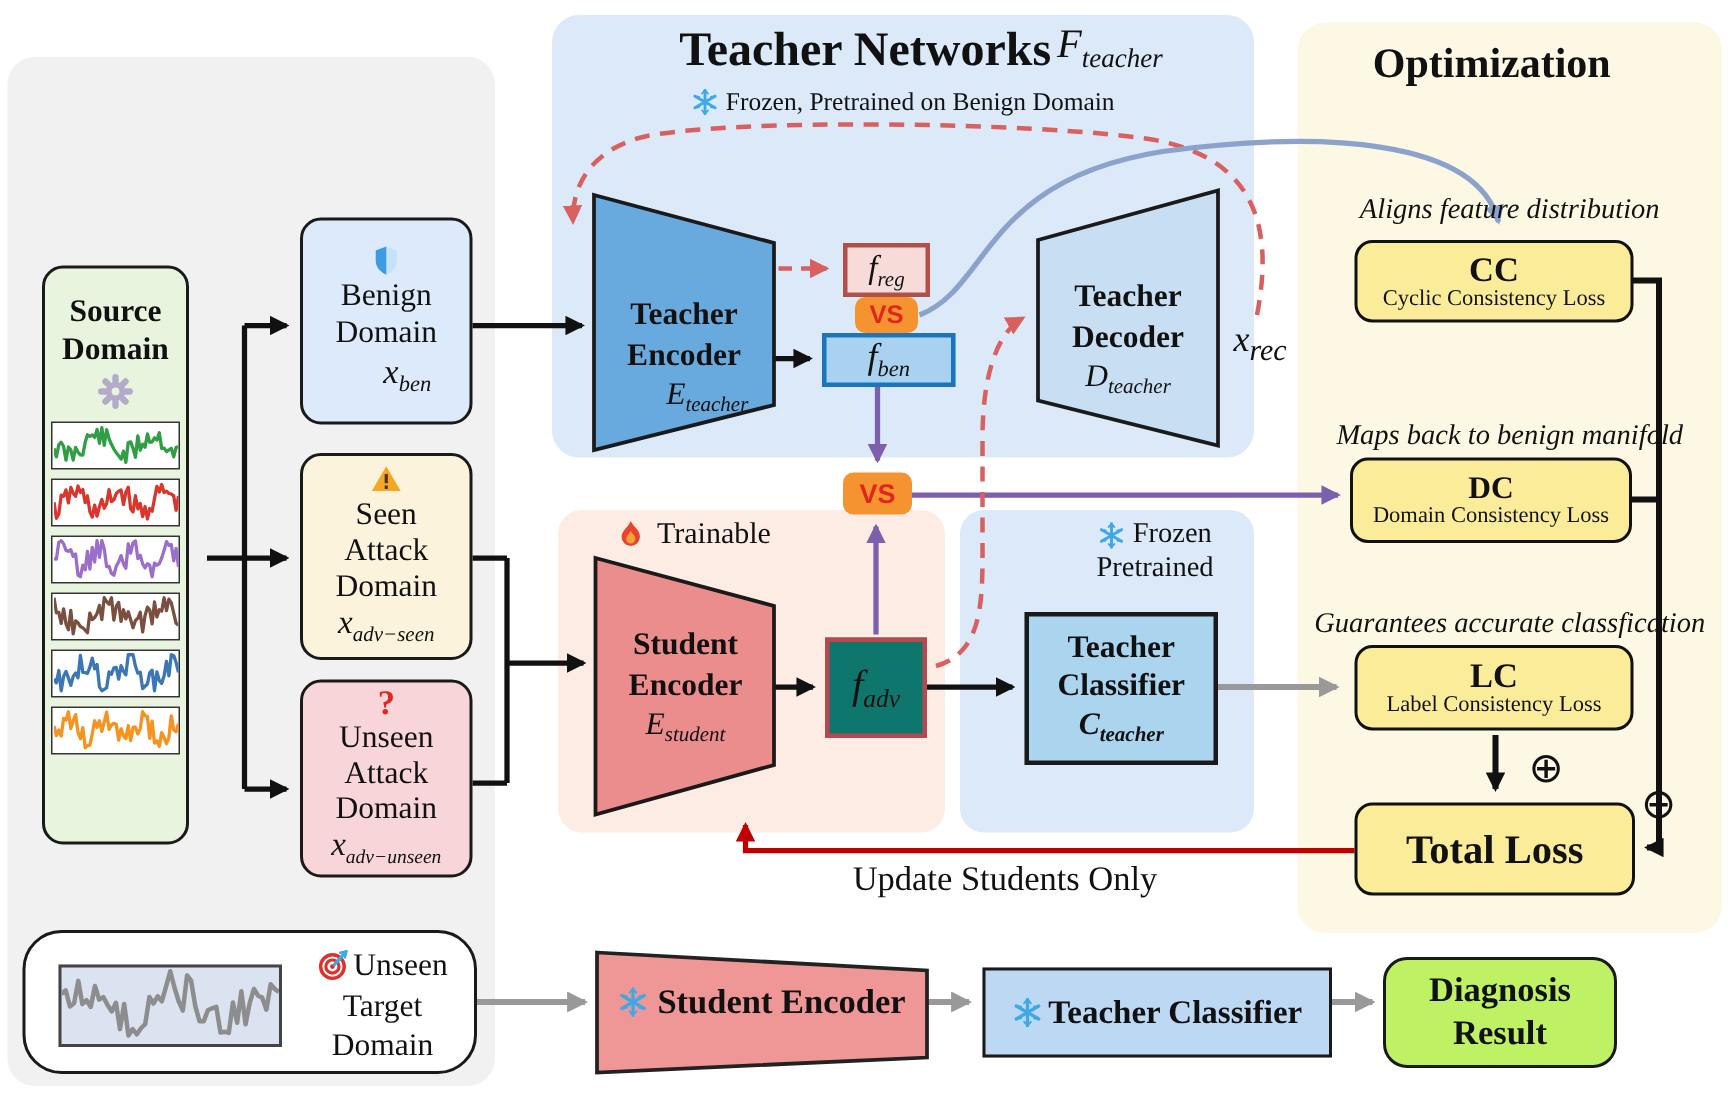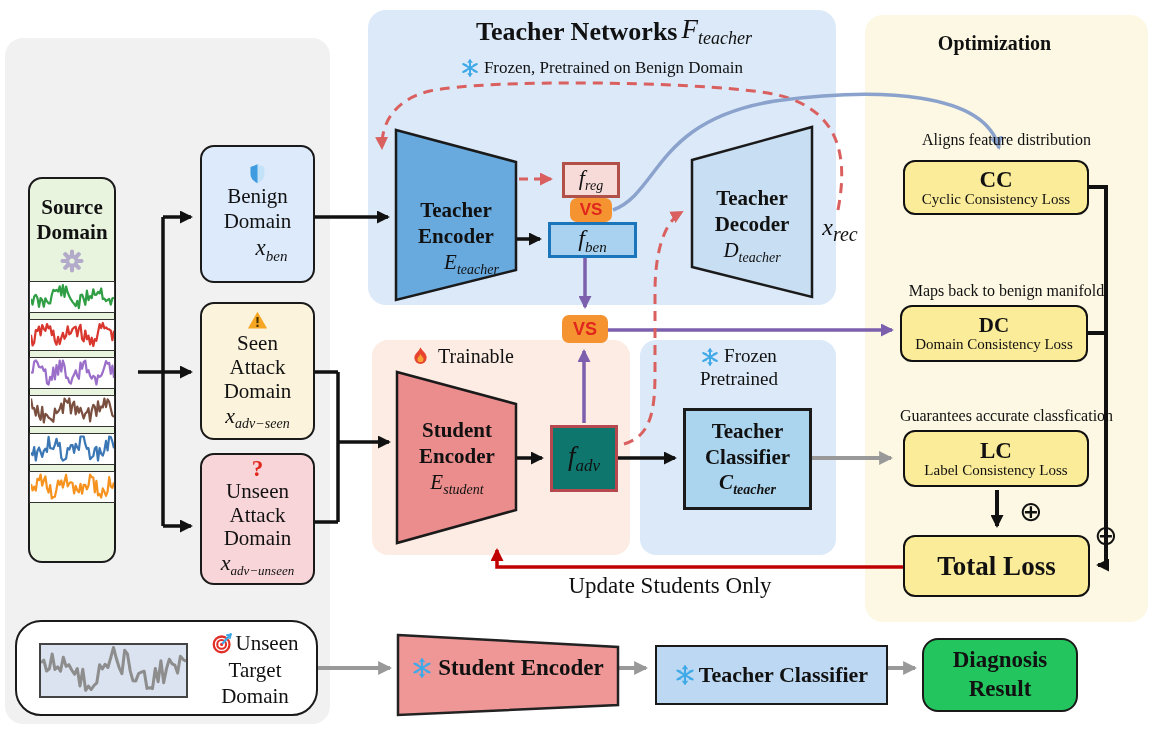--- a/index.html
+++ b/index.html
@@ -10,21 +10,21 @@
   .center{display:flex;flex-direction:column;align-items:center;justify-content:center;text-align:center;}
   .row{display:flex;flex-direction:row;align-items:center;justify-content:center;gap:6px;}
   .bold{font-weight:bold;}
   .math i{font-style:italic;font-family:"Liberation Serif",serif;}
   .math sub{font-style:italic;font-family:"Liberation Serif",serif;}
   .node{border:2.5px solid #1a1a1a;box-sizing:border-box;}
   .vsbadge{background:#f59331;border-radius:7px;color:#e0261d;
            font-family:"Liberation Sans",sans-serif;font-weight:bold;font-size:17px;
            display:flex;align-items:center;justify-content:center;}
   .lossbox{background:#fbec9a;border:2.5px solid #111;border-radius:12px;box-sizing:border-box;}
-  .note{font-size:16px;}
+  .note{font-size:19px;font-style:italic;}
   .strip-box{background:#fff;border:1.6px solid #333;width:86px;height:32px;box-sizing:border-box;margin:3px 0;}
   .plus{font-family:"DejaVu Sans",sans-serif;font-size:28px;line-height:1;}
   svg.icon{display:inline-block;vertical-align:middle;}
   .z1{z-index:1}.z2{z-index:2}.z3{z-index:3}.z4{z-index:4}
 </style>
 </head>
 <body>
 
 <div id="canvas">
 
@@ -129,21 +129,21 @@
   </svg>
 
   <svg class="abs z3" style="left:0;top:0;" width="1152" height="736" viewBox="0 0 1152 736">
     <polygon points="396,130 516,162 516,270 396,300" fill="#68a9de" stroke="#1a1a1a" stroke-width="2.5"></polygon>
     <polygon points="692,160 812,127 812,297 692,267" fill="#c8def2" stroke="#1a1a1a" stroke-width="2.5"></polygon>
     <polygon points="397,372 516,404 516,510 397,543" fill="#eb8d8d" stroke="#1a1a1a" stroke-width="2.5"></polygon>
     <polygon points="398,635 618,647 618,705 398,715" fill="#ef9797" stroke="#222" stroke-width="2.5"></polygon>
   </svg>
 
 
-  <div class="abs z4 node center" style="left:28px;top:177px;width:88px;height:386px;background:#e9f4df;border-radius:14px;justify-content:flex-start;padding-top:16px;">
+  <div class="abs z4 node center" style="left:28px;top:177px;width:98px;height:386px;background:#e9f4df;border-radius:14px;justify-content:flex-start;padding-top:16px;">
     <div class="bold" style="font-size:21px;line-height:1.2;">
       <div>Source</div>
       <div>Domain</div>
     </div>
     <svg class="icon" width="24" height="24" style="margin:4px 0 5px;">
         <use href="#sym-gear"></use>
       </svg>
     <div class="strip-box"><svg width="83" height="29">
           <polyline fill="none" stroke-width="2.2" stroke-linejoin="round" stroke="#2f9e44" points="0.0,16.9 1.6,22.6 3.2,14.5 4.8,12.8 6.4,15.7 8.0,24.8 9.6,16.0 11.2,17.9 12.8,24.7 14.4,16.3 16.0,19.4 17.6,21.3 19.2,21.4 20.8,12.8 22.3,7.8 23.9,9.0 25.5,7.9 27.1,9.6 28.7,4.3 30.3,13.5 31.9,3.1 33.5,14.9 35.1,4.5 36.7,10.5 38.3,14.2 39.9,17.4 41.5,19.8 43.1,21.9 44.7,24.1 46.3,18.8 47.9,26.2 49.5,13.0 51.1,12.6 52.7,16.9 54.3,22.8 55.9,8.6 57.5,18.1 59.1,14.1 60.7,16.2 62.3,7.3 63.8,12.8 65.4,12.7 67.0,9.9 68.6,11.4 70.2,6.5 71.8,17.0 73.4,16.7 75.0,19.1 76.6,17.9 78.2,16.9 79.8,22.6 81.4,16.3 83.0,15.9"></polyline>
         </svg></div>
@@ -185,21 +185,21 @@
 
   <div class="abs z4 node center" style="left:200px;top:453px;width:115px;height:132px;background:#f8d5d9;border-radius:14px;font-size:21px;line-height:1.12;">
     <span style="color:#e0261d;font-weight:bold;font-size:23px;line-height:0.9;">?</span>
     <div>Unseen</div>
     <div>Attack</div>
     <div>Domain</div>
     <span class="math" style="font-size:22px;"><i>x</i><sub style="font-size:13px;">adv−unseen</sub></span>
   </div>
 
   <div class="abs z4 row" style="left:368px;top:14px;width:468px;height:36px;gap:4px;">
-    <span class="bold" style="font-size:26px;margin-left:24px;">Teacher Networks</span>
+    <span class="bold" style="font-size:32px;margin-left:24px;">Teacher Networks</span>
     <span class="math" style="font-size:27px;"><i>F</i><sub style="font-size:18px;">teacher</sub></span>
   </div>
   <div class="abs z4 row" style="left:368px;top:56px;width:468px;height:24px;gap:5px;font-size:17px;">
     <svg class="icon" width="18" height="18">
         <use href="#sym-snow"></use>
       </svg>
     <span>Frozen, Pretrained on Benign Domain</span>
   </div>
 
   <div class="abs z4 center" style="left:396px;top:182px;width:120px;height:112px;line-height:1.25;">
@@ -240,37 +240,37 @@
   <div class="abs z4 center" style="left:397px;top:408px;width:120px;height:100px;line-height:1.25;">
     <div class="bold" style="font-size:21px;">Student</div>
     <div class="bold" style="font-size:21px;">Encoder</div>
     <span class="math" style="font-size:21px;"><i>E</i><sub style="font-size:14px;">student</sub></span>
   </div>
 
   <div class="abs z4 center" style="left:550px;top:425px;width:68px;height:67px;background:#0f766e;border:3.5px solid #b6494f;box-sizing:border-box;">
     <span class="math" style="font-size:27px;"><i>f</i><sub style="font-size:17px;">adv</sub></span>
   </div>
 
-  <div class="abs z4 center" style="left:655px;top:344px;width:168px;height:48px;font-size:19px;line-height:1.2;">
+  <div class="abs z4 center" style="left:686px;top:344px;width:168px;height:48px;font-size:19px;line-height:1.2;">
     <div class="row" style="gap:5px;">
       <svg class="icon" width="18" height="18">
           <use href="#sym-snow"></use>
         </svg>
       <span>Frozen</span>
     </div>
     <div>Pretrained</div>
   </div>
 
   <div class="abs z4 node center" style="left:683px;top:408px;width:129px;height:102px;background:#abd4ee;border-width:3px;line-height:1.22;">
     <div class="bold" style="font-size:21px;">Teacher</div>
     <div class="bold" style="font-size:21px;">Classifier</div>
     <span class="math" style="font-size:21px;font-weight:bold;"><i>C</i><sub style="font-size:14px;">teacher</sub></span>
   </div>
 
-  <div class="abs z4 center bold" style="left:865px;top:25px;width:259px;height:36px;font-size:20px;">Optimization</div>
+  <div class="abs z4 center bold" style="left:865px;top:25px;width:259px;height:36px;font-size:28px;">Optimization</div>
 
   <div class="abs z4 center note" style="left:865px;top:130px;width:283px;height:20px;">Aligns feature distribution</div>
   <div class="abs z4 center lossbox" style="left:903px;top:160px;width:186px;height:55px;">
     <div class="bold" style="font-size:23px;line-height:1;">CC</div>
     <div style="font-size:15px;">Cyclic Consistency Loss</div>
   </div>
 
   <div class="abs z4 center note" style="left:865px;top:281px;width:283px;height:20px;">Maps back to benign manifold</div>
   <div class="abs z4 center lossbox" style="left:900px;top:305px;width:188px;height:57px;">
     <div class="bold" style="font-size:21px;line-height:1;">DC</div>
@@ -315,18 +315,18 @@
     <span class="bold" style="font-size:23px;">Student Encoder</span>
   </div>
 
   <div class="abs z4 row node" style="left:655px;top:645px;width:233px;height:60px;background:#bcd8f2;gap:4px;">
     <svg class="icon" width="20" height="20">
         <use href="#sym-snow"></use>
       </svg>
     <span class="bold" style="font-size:22px;">Teacher Classifier</span>
   </div>
 
-  <div class="abs z4 node center" style="left:922px;top:638px;width:156px;height:74px;background:#22c55e;border-radius:16px;line-height:1.25;">
+  <div class="abs z4 node center" style="left:922px;top:638px;width:156px;height:74px;background:#bef264;border-radius:16px;line-height:1.25;">
     <div class="bold" style="font-size:23px;">Diagnosis</div>
     <div class="bold" style="font-size:23px;">Result</div>
   </div>
 
 </div>
 
 </body></html>

